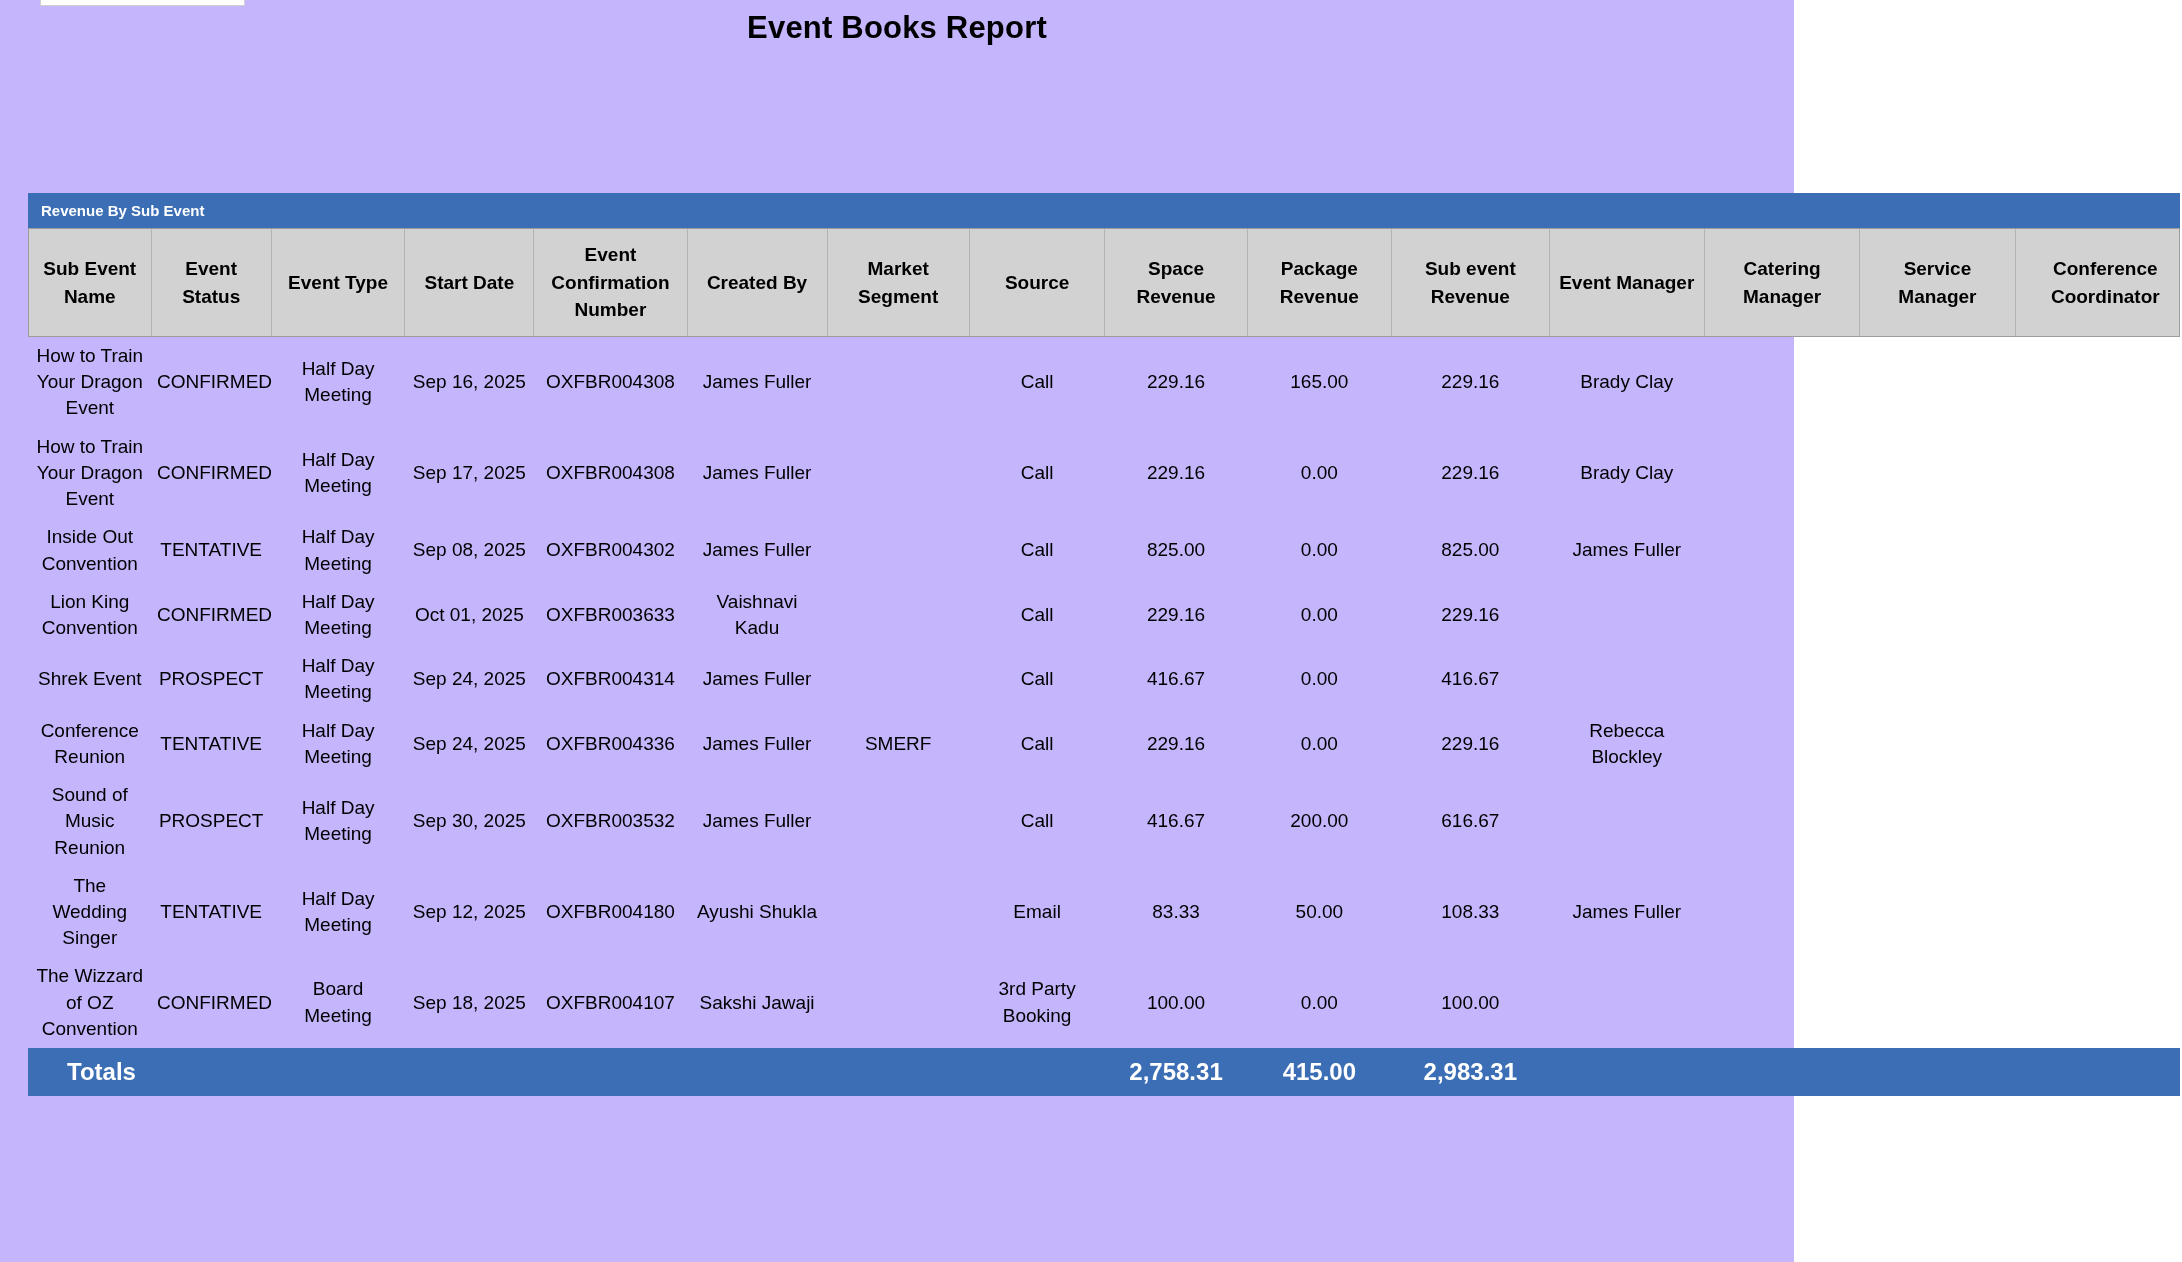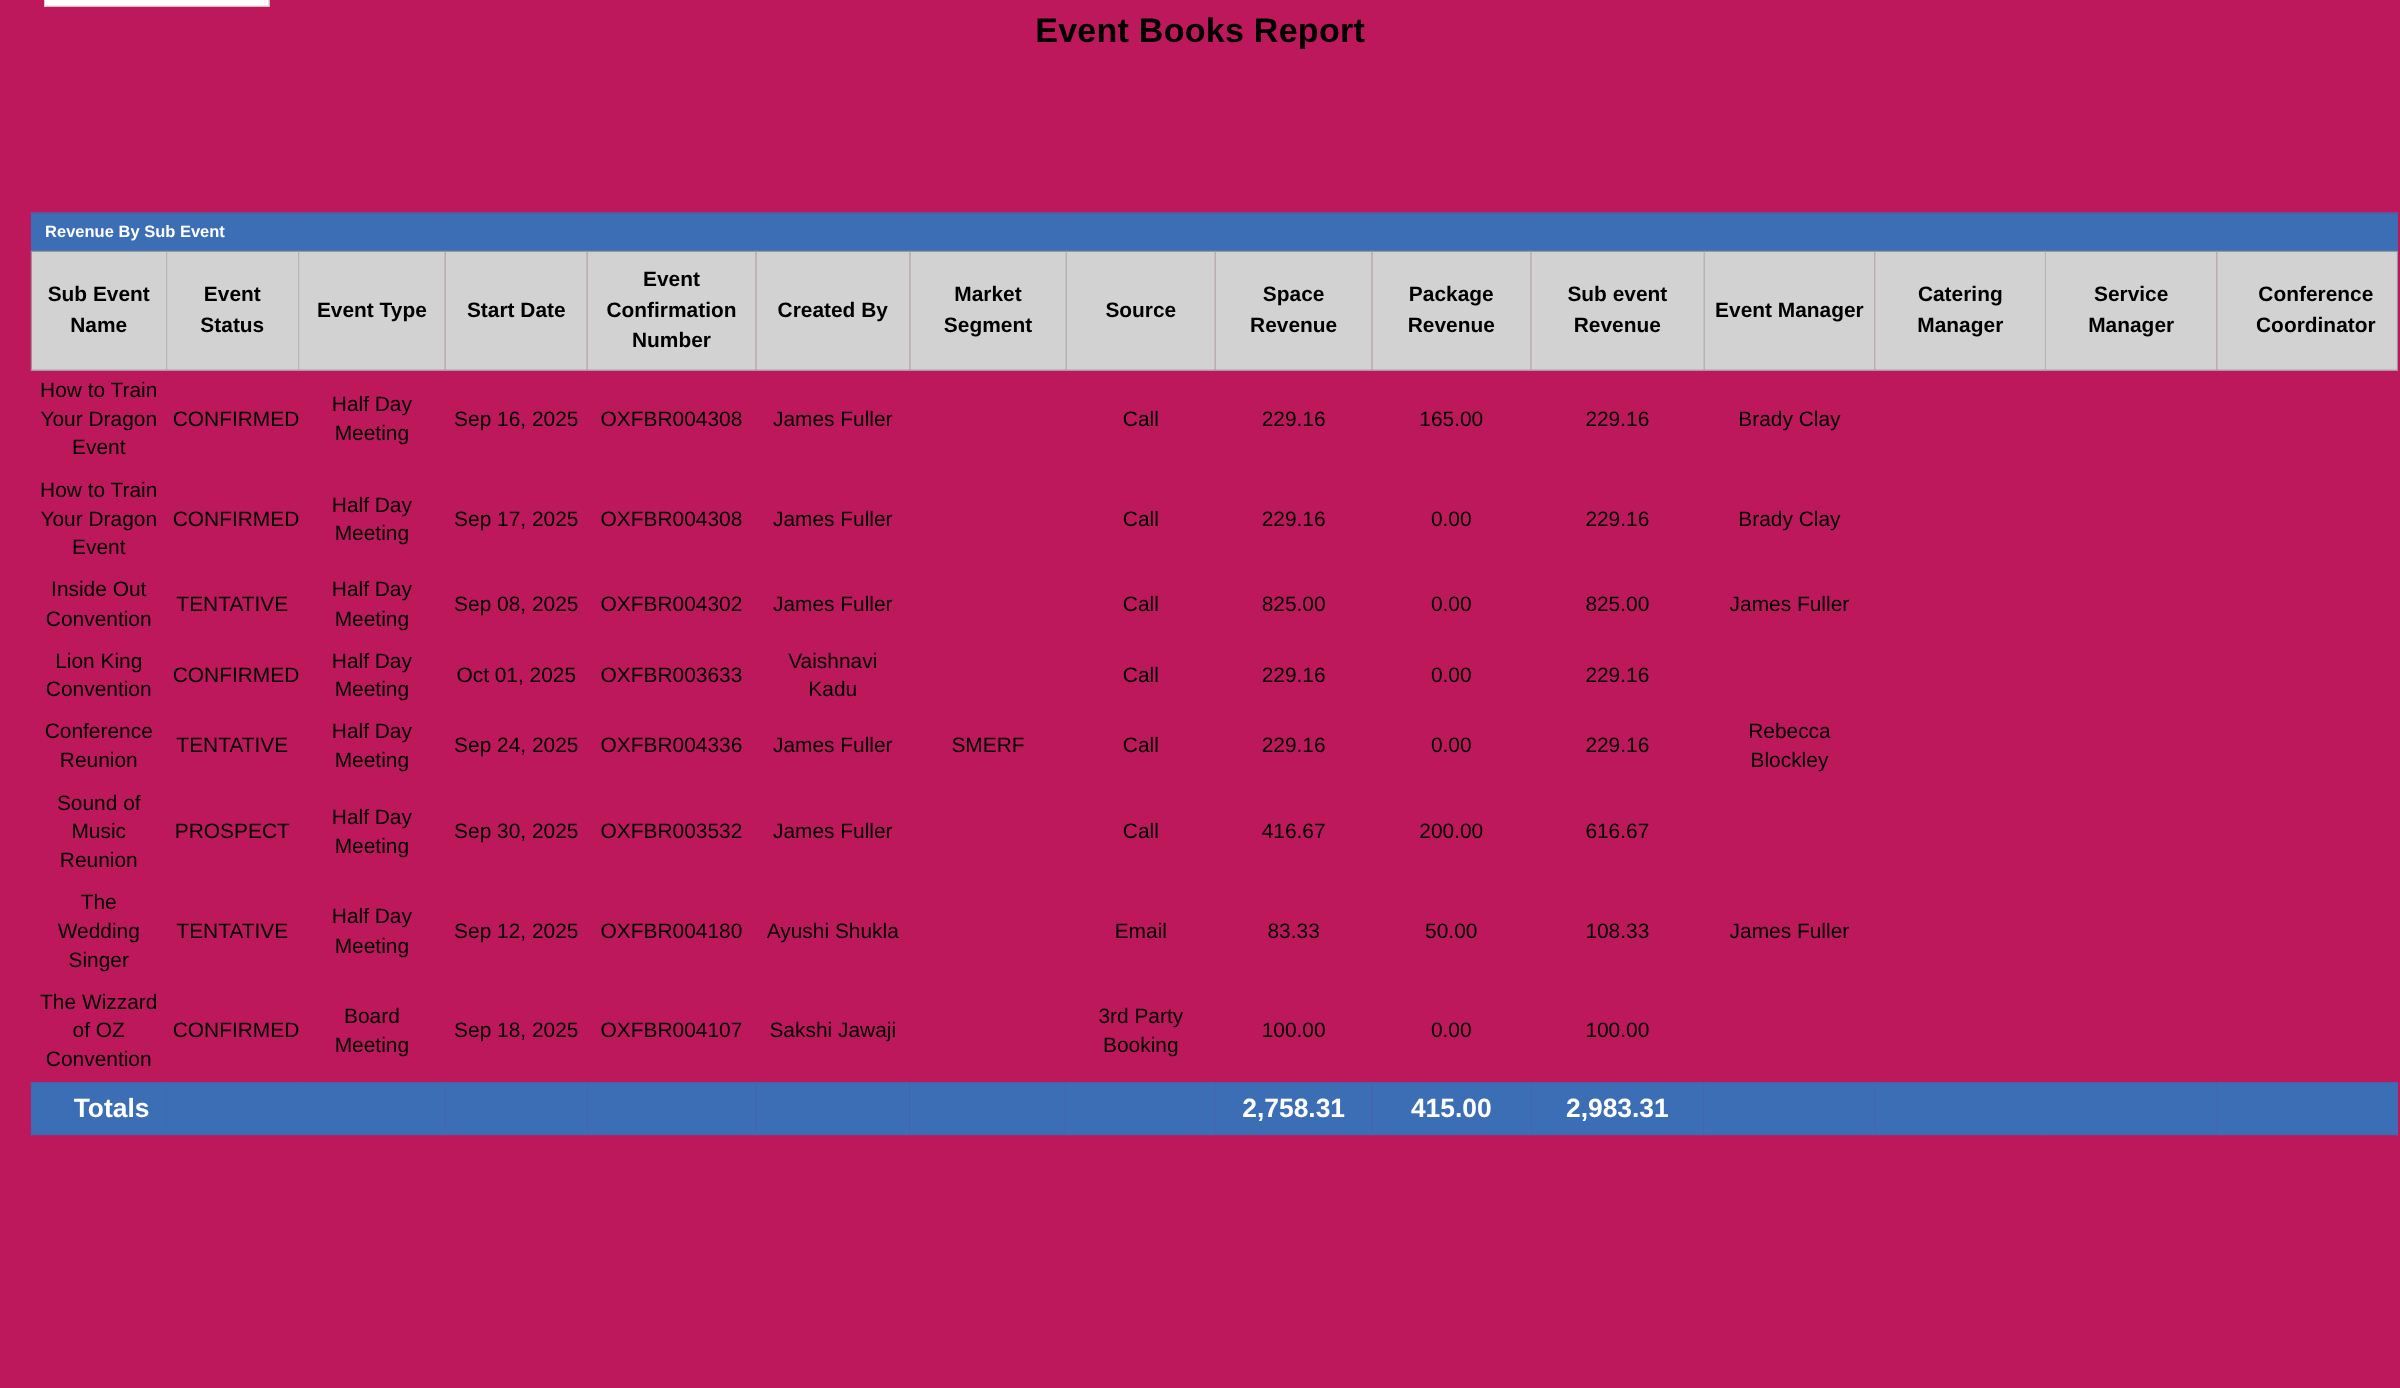--- a/index.html
+++ b/index.html
@@ -3,24 +3,24 @@
 <meta charset="utf-8">
 <style>
   * { box-sizing: border-box; }
   html, body {
     margin: 0;
     padding: 0;
     background: #ffffff;
     font-family: "Liberation Sans", sans-serif;
   }
   .page {
-    width: 2182px;
+    width: 1794px;
     min-height: 1262px;
     position: relative;
-    background: #be185d;
+    background: #c4b5fd;
   }
   .top-stub {
     position: absolute;
     left: 40px;
     top: -8px;
     width: 205px;
     height: 14px;
     border: 1px solid #d0d0d0;
     border-top: none;
     background: #ffffff;
@@ -226,20 +226,37 @@
           <td>Call</td>
           <td>229.16</td>
           <td>0.00</td>
           <td>229.16</td>
           <td></td>
           <td></td>
           <td></td>
           <td></td>
         </tr>
         <tr>
+          <td>Shrek Event</td>
+          <td>PROSPECT</td>
+          <td>Half Day Meeting</td>
+          <td>Sep 24, 2025</td>
+          <td>OXFBR004314</td>
+          <td>James Fuller</td>
+          <td></td>
+          <td>Call</td>
+          <td>416.67</td>
+          <td>0.00</td>
+          <td>416.67</td>
+          <td></td>
+          <td></td>
+          <td></td>
+          <td></td>
+        </tr>
+        <tr>
           <td>Conference Reunion</td>
           <td>TENTATIVE</td>
           <td>Half Day Meeting</td>
           <td>Sep 24, 2025</td>
           <td>OXFBR004336</td>
           <td>James Fuller</td>
           <td>SMERF</td>
           <td>Call</td>
           <td>229.16</td>
           <td>0.00</td>

